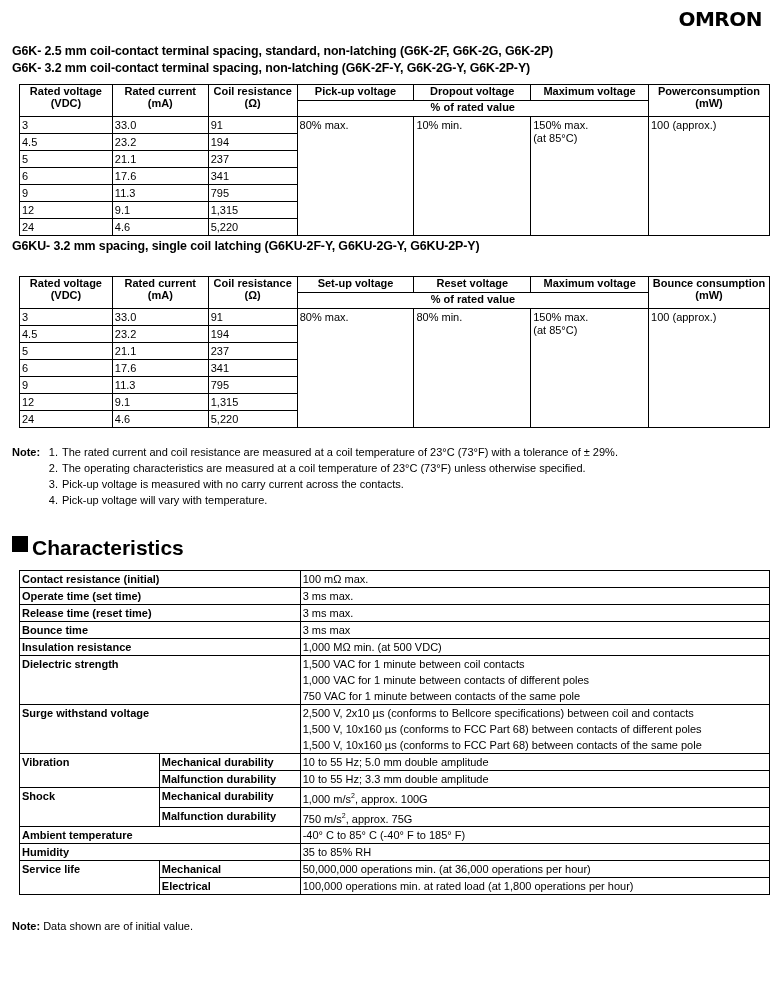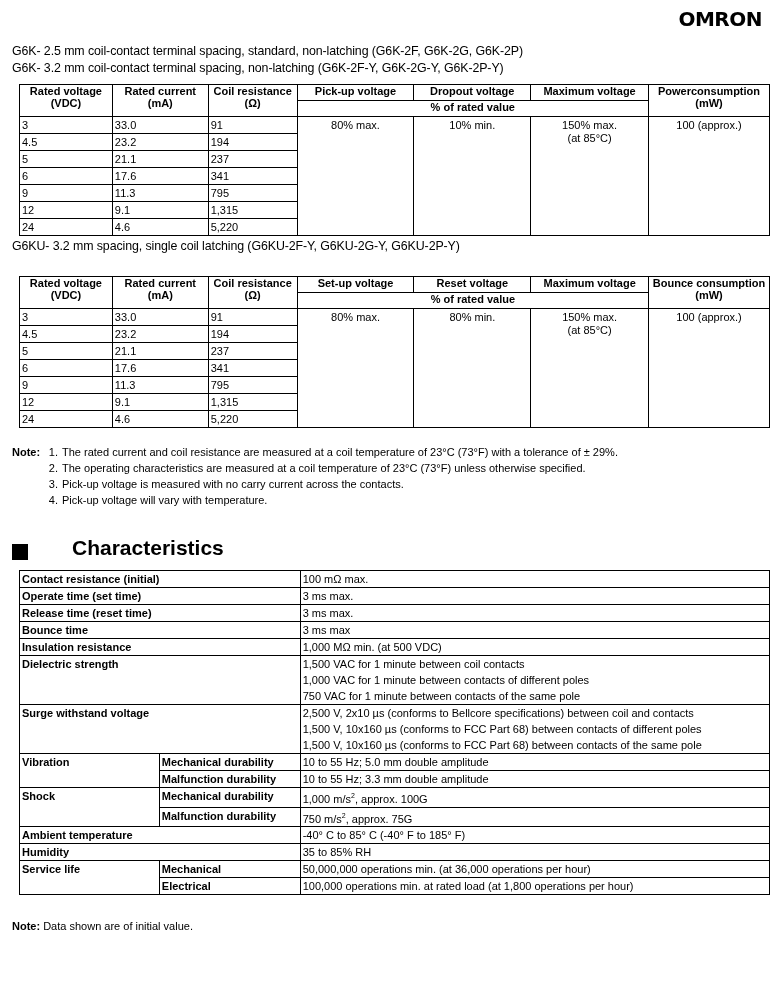--- a/index.html
+++ b/index.html
@@ -6,40 +6,40 @@
   body {
     width: 774px; height: 993px; position: relative; overflow: hidden;
     font-family: "Liberation Sans", sans-serif; color: #000;
   }
   .logo {
     position: absolute; right: 12px; top: 7px;
     font-family: "DejaVu Sans", sans-serif; font-weight: bold; font-size: 20px;
     letter-spacing: -0.5px; transform: scaleY(0.95);
   }
   .subtitle {
-    position: absolute; left: 12px; font-weight: normal; font-size: 12.4px;
+    position: absolute; left: 12px; font-weight: bold; font-size: 12.4px;
     letter-spacing: -0.1px; white-space: nowrap;
   }
   table { border-collapse: collapse; position: absolute; left: 19px; }
   table.rt { width: 751px; font-size: 11px; }
   table.rt td, table.rt th {
     border: 1px solid #000; padding: 0 2px; vertical-align: top; line-height: 12px;
   }
   table.rt th { font-weight: bold; text-align: center; height: 15px; }
   table.rt td { height: 16px; line-height: 16px; }
-  table.rt td.merged { line-height: 13px; padding-top: 2px; text-align: center; }
+  table.rt td.merged { line-height: 13px; padding-top: 2px; }
   .notes {
     position: absolute; left: 12px; font-size: 11px; line-height: 16px;
   }
   .notes .row { white-space: nowrap; }
   .notes .lbl { display: inline-block; width: 32px; font-weight: bold; }
   .notes .num { display: inline-block; width: 18px; text-align: right; padding-right: 4px; }
   .section {
     position: absolute; left: 12px; top: 536px; font-weight: bold; font-size: 21px;
-    display: flex; align-items: flex-end; gap: 40px;
+    display: flex; align-items: flex-start;
   }
   .section .sq { width: 16px; height: 16px; background: #000; margin-right: 4px; }
   table.ch { width: 751px; font-size: 11px; top: 570px; }
   table.ch td { border: 1px solid #000; padding: 0 2px; vertical-align: top; line-height: 16px; height: 16px; }
   table.ch td.k { font-weight: bold; }
   .footnote { position: absolute; left: 12px; top: 920px; font-size: 11px; }
   .footnote b { font-weight: bold; }
 </style>
 </head>
 <body>

